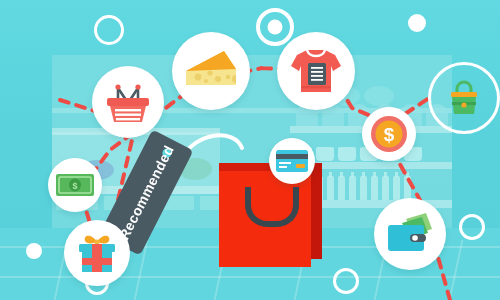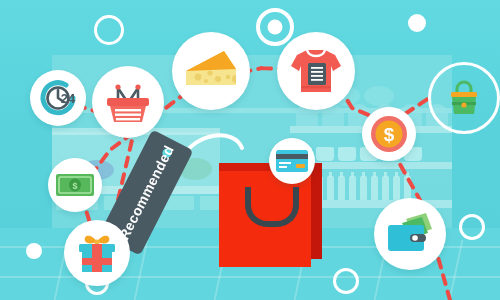--- a/index.html
+++ b/index.html
@@ -157,28 +157,20 @@
 
   <svg class="tag-string" style="left:176px;top:128px;width:120px;height:56px;" viewBox="0 0 120 56">
     <path d="M 6,30 C 20,4 58,0 66,20" fill="none" stroke="#ffffff" stroke-width="4" stroke-linecap="round"></path>
   </svg>
   <div class="tag-wrap">
     <div class="tag-body"></div>
     <div class="tag-hole"></div>
     <div class="tag-text">Recommended</div>
   </div>
 
-  <div class="bubble" style="left:30px;top:70px;width:56px;height:56px;">
-    <svg class="ic" width="42" height="42" viewBox="0 0 42 42">
-      <path d="M29 8 A15 15 0 1 0 36 21" fill="none" stroke="#35b8c8" stroke-width="5" stroke-linecap="round"></path>
-      <circle cx="21" cy="21" r="10.5" fill="none" stroke="#4a5a63" stroke-width="2.6"></circle>
-      <path d="M21 21 L21 13 M21 21 L27 25" stroke="#4a5a63" stroke-width="2.6" stroke-linecap="round"></path>
-      <text x="31" y="26" font-family="Liberation Sans, sans-serif" font-size="13" font-weight="bold" fill="#4a5a63" text-anchor="middle">24</text>
-    </svg>
-  </div>
 
   <div class="bubble" style="left:92px;top:66px;width:72px;height:72px;">
     <svg class="ic" width="50" height="48" viewBox="0 0 50 48">
       <path d="M15 22 L15 10" stroke="#4a5a63" stroke-width="2.6" stroke-linecap="round"></path>
       <path d="M35 22 L35 10" stroke="#4a5a63" stroke-width="2.6" stroke-linecap="round"></path>
       <path d="M15 10 L23 22 M35 10 L27 22" stroke="#4a5a63" stroke-width="2.6" stroke-linecap="round"></path>
       <circle cx="15" cy="9" r="2.6" fill="#f15b52"></circle>
       <circle cx="35" cy="9" r="2.6" fill="#f15b52"></circle>
       <rect x="4" y="20" width="42" height="8" rx="2" fill="#ef5a52"></rect>
       <path d="M7 28 L43 28 L39 44 L11 44 Z" fill="#f26a60"></path>

